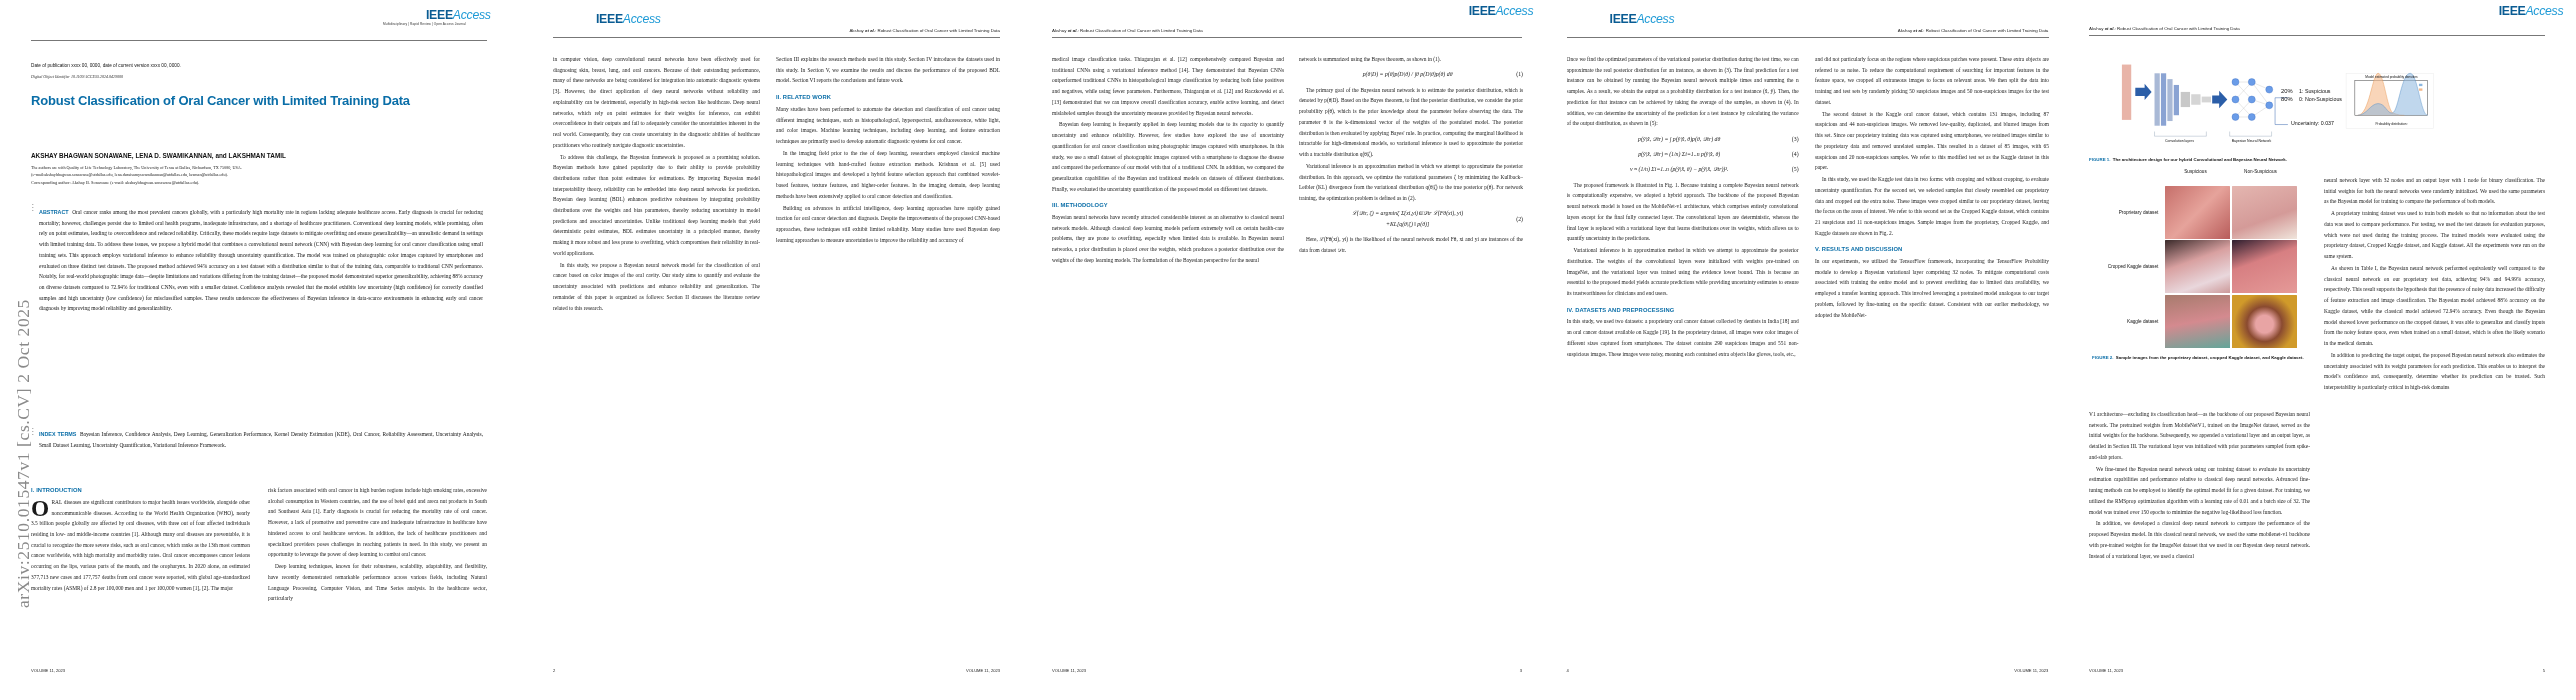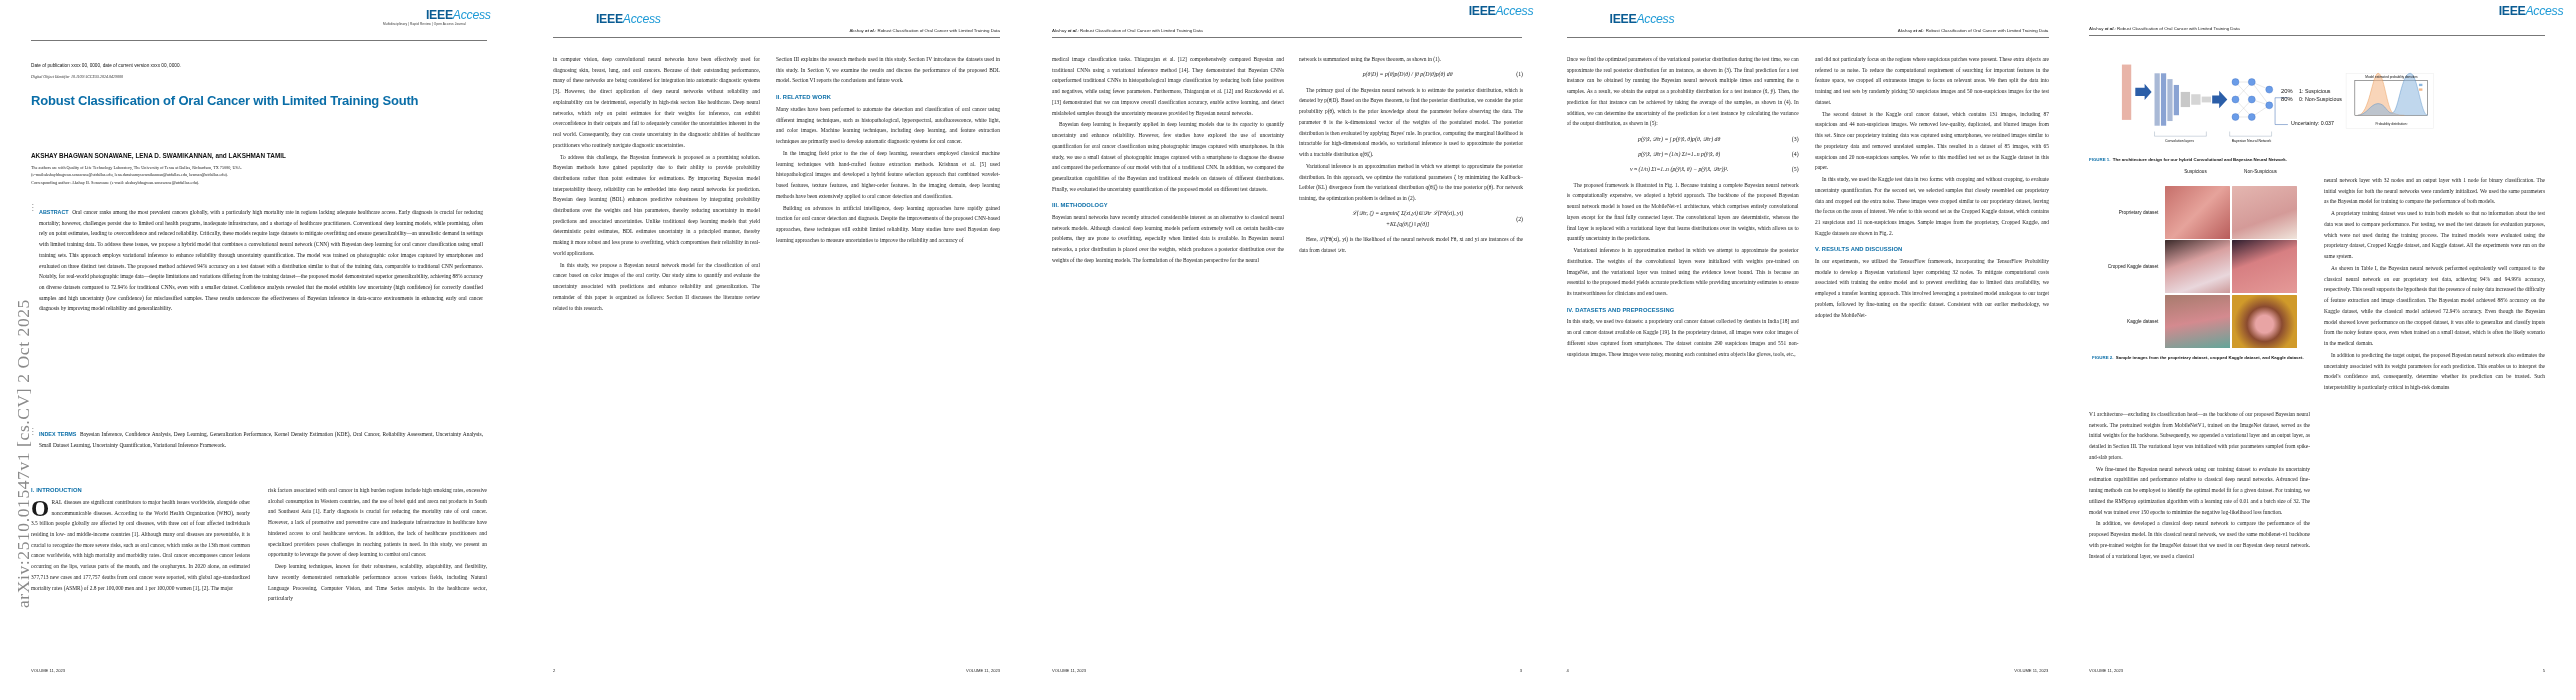--- a/index.html
+++ b/index.html
@@ -56,21 +56,21 @@
       <span class="ieee">IEEE</span><span class="access">Access</span>
       <span class="tag">Multidisciplinary  |  Rapid Review  |  Open Access Journal</span>
     </div>
 
     <div class="arxiv">
         <span>arXiv:2510.01547v1  [cs.CV]  2 Oct 2025</span>
       </div>
 
     <div class="meta-date">Date of publication xxxx 00, 0000, date of current version xxxx 00, 0000.</div>
     <div class="meta-doi">Digital Object Identifier 10.1109/ACCESS.2024.0429000</div>
-    <div class="title">Robust Classification of Oral Cancer with Limited Training South</div>
+    <div class="title">Robust Classification of Oral Cancer with Limited Training Data</div>
     <div class="authors">AKSHAY BHAGWAN SONAWANE, LENA D. SWAMIKANNAN, and LAKSHMAN TAMIL</div>
     <div class="affil">
       <div>The authors are with Quality of Life Technology Laboratory, The University of Texas at Dallas, Richardson, TX 75080, USA.</div>
       <div>(e-mail:akshaybhagwan.sonawane@utdallas.edu, lena.duraisamyswamikannan@utdallas.edu, laxman@utdallas.edu).</div>
     </div>
     <div class="corresp">Corresponding author: Akshay B. Sonawane (e-mail: akshaybhagwan.sonawane@utdallas.edu).</div>
 
     <div class="dots" style="top:204px;">•<br>•<br>•</div>
     <div class="abstract">
       <span class="lbl">ABSTRACT</span><span>Oral cancer ranks among the most prevalent cancers globally, with a particularly high mortality rate in regions lacking adequate healthcare access. Early diagnosis is crucial for reducing mortality; however, challenges persist due to limited oral health programs, inadequate infrastructure, and a shortage of healthcare practitioners. Conventional deep learning models, while promising, often rely on point estimates, leading to overconfidence and reduced reliability. Critically, these models require large datasets to mitigate overfitting and ensure generalizability—an unrealistic demand in settings with limited training data. To address these issues, we propose a hybrid model that combines a convolutional neural network (CNN) with Bayesian deep learning for oral cancer classification using small training sets. This approach employs variational inference to enhance reliability through uncertainty quantification. The model was trained on photographic color images captured by smartphones and evaluated on three distinct test datasets. The proposed method achieved 94% accuracy on a test dataset with a distribution similar to that of the training data, comparable to traditional CNN performance. Notably, for real-world photographic image data—despite limitations and variations differing from the training dataset—the proposed model demonstrated superior generalizability, achieving 88% accuracy on diverse datasets compared to 72.94% for traditional CNNs, even with a smaller dataset. Confidence analysis revealed that the model exhibits low uncertainty (high confidence) for correctly classified samples and high uncertainty (low confidence) for misclassified samples. These results underscore the effectiveness of Bayesian inference in data-scarce environments in enhancing early oral cancer diagnosis by improving model reliability and generalizability.</span>

